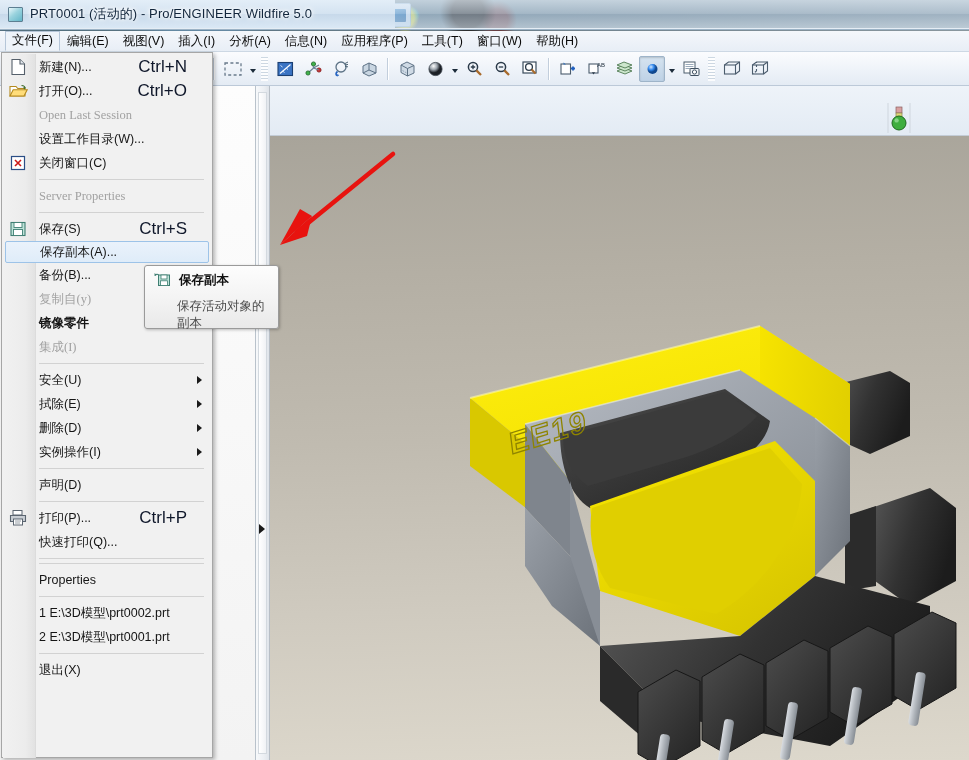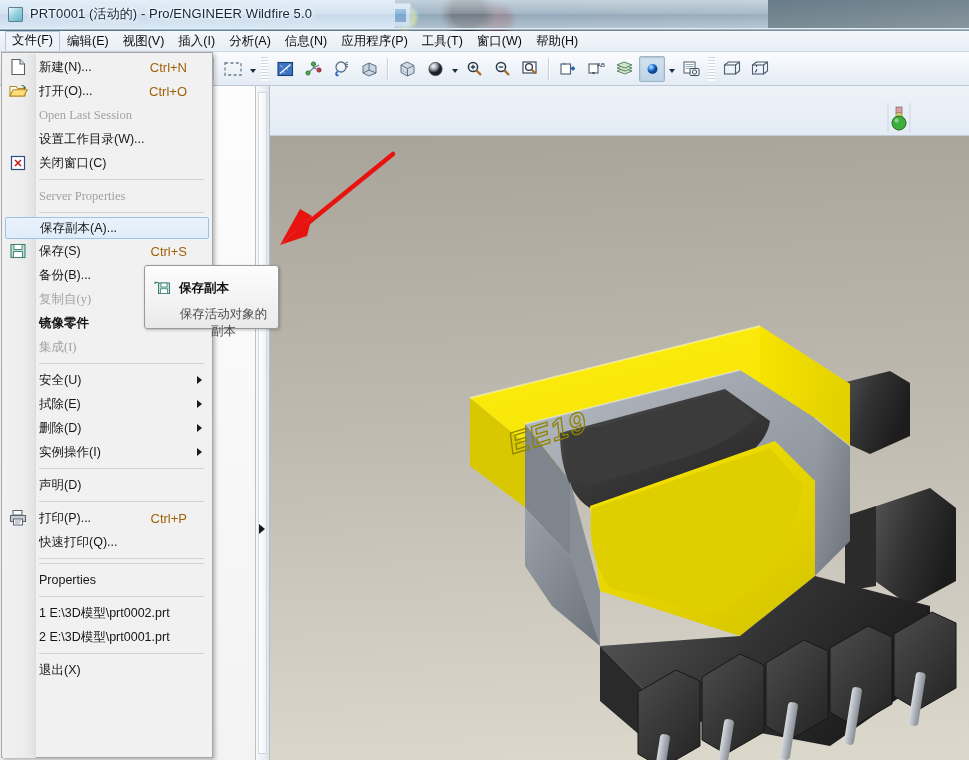--- a/index.html
+++ b/index.html
@@ -28,21 +28,21 @@
     background:linear-gradient(180deg,#e9f2fb,#c7dcf0);
     border:1px solid #9dbdd8; border-radius:2px;
   }
   .wallpaper .icon-tile::after{
     content:""; position:absolute; left:5px; top:5px; width:15px; height:13px;
     background:linear-gradient(160deg,#3d8fd0,#1d5f9e); border-radius:1px;
   }
 
   
   .titlebar {
-    position:absolute; left:0; top:0; width:768px; height:28px;
+    position:absolute; left:0; top:0; width:969px; height:28px;
     background:linear-gradient(180deg, rgba(225,236,246,.78) 0%, rgba(205,222,238,.62) 48%, rgba(188,209,229,.55) 52%, rgba(214,229,242,.66) 100%);
     display:flex; align-items:center; padding-left:8px;
     text-shadow:0 0 5px #fff, 0 0 9px #fff, 0 0 3px #fff;
     color:#12263c; font-size:13px; white-space:nowrap;
   }
   
   .titlebar .glassfill{
     position:absolute; left:0; top:0; height:28px; width:395px;
     background:linear-gradient(180deg,#e3eef8 0%,#d4e3f1 49%,#c7d9ea 51%,#dae8f5 100%);
     z-index:0;
@@ -157,41 +157,40 @@
     background:linear-gradient(90deg,#f1f1f1 0%,#ececec 70%,#e2e2e2 100%);
     border-right:1px solid #dcdcdc;
   }
   .mrow{
     position:relative; height:24px; display:flex; align-items:center;
     padding-left:37px; padding-right:12px; z-index:2; white-space:nowrap;
   }
   .mrow .lbl{ font-size:12.5px; color:#161616; }
   .mrow.disabled .lbl{ color:#a2a2a2;font-family:Liberation Serif, serif; }
   .mrow.bold .lbl{ font-weight:bold; }
-  .mrow .accel{ position:absolute; right:25px; font-size:13px; color:#a16207; }
+  .mrow .accel{ position:absolute; right:25px; font-size:17px; color:#0f172a; }
   .mrow .ico{ position:absolute; left:6px; top:3px; width:21px; height:18px; }
   .mrow .submark{
     position:absolute; right:10px; width:0;height:0;
     border-top:4px solid transparent;border-bottom:4px solid transparent;border-left:5px solid #1a1a1a;
   }
   .mrow.sel{
     background:linear-gradient(180deg,#eaf2fb,#dfecf9);
     border:1px solid #9dc3e8; border-radius:2px;
     margin:0 3px; padding-left:34px; height:22px;
   }
   .msep{ height:1px; margin:4px 8px 4px 37px; background:#d2d2d2; z-index:2; position:relative; }
 
   
   .tooltip{
     position:absolute; left:144px; top:265px; width:135px; height:64px;
     background:linear-gradient(180deg,#fdfdfd 0%,#f3f3f3 55%,#e9e9e9 100%);
     border:1px solid #9a9a9a; border-radius:3px;
     box-shadow:1px 1px 3px rgba(0,0,0,.25);
-    padding:14px 8px;
-    text-align:center;
+    padding:6px 8px;
   }
   .tooltip .ttl{ display:flex; align-items:center; gap:7px; font-weight:bold; font-size:12.5px; color:#111; }
   .tooltip .desc{ margin-top:9px; font-size:12.5px; color:#4b4b4b;margin-left:24px; }
 
   svg{ display:block; }
 </style>
 </head>
 <body>
 
 <div id="app">
@@ -625,34 +624,34 @@
     </div>
 
     <div class="msep"></div>
 
     <div class="mrow disabled">
       <span class="lbl">Server Properties</span>
     </div>
 
     <div class="msep"></div>
 
-    <div class="mrow sel">
-      <span class="lbl">保存副本(A)...</span>
-    </div>
-
     <div class="mrow">
       <span class="ico">
         <svg width="21" height="18" viewBox="0 0 21 18">
           <rect x="3" y="2.5" width="14" height="13" fill="#bfe3d9" stroke="#3f7e72" stroke-width="1.1"></rect>
           <rect x="6" y="2.5" width="8" height="5" fill="#fff" stroke="#3f7e72" stroke-width=".9"></rect>
           <rect x="5.5" y="9.5" width="9" height="6" fill="#fff" stroke="#3f7e72" stroke-width=".9"></rect>
         </svg>
       </span>
       <span class="lbl">保存(S)</span>
       <span class="accel">Ctrl+S</span>
+    </div>
+
+    <div class="mrow sel">
+      <span class="lbl">保存副本(A)...</span>
     </div>
 
     <div class="mrow">
       <span class="lbl">备份(B)...</span>
     </div>
 
     <div class="mrow disabled">
       <span class="lbl">复制自(y)</span>
     </div>
 

